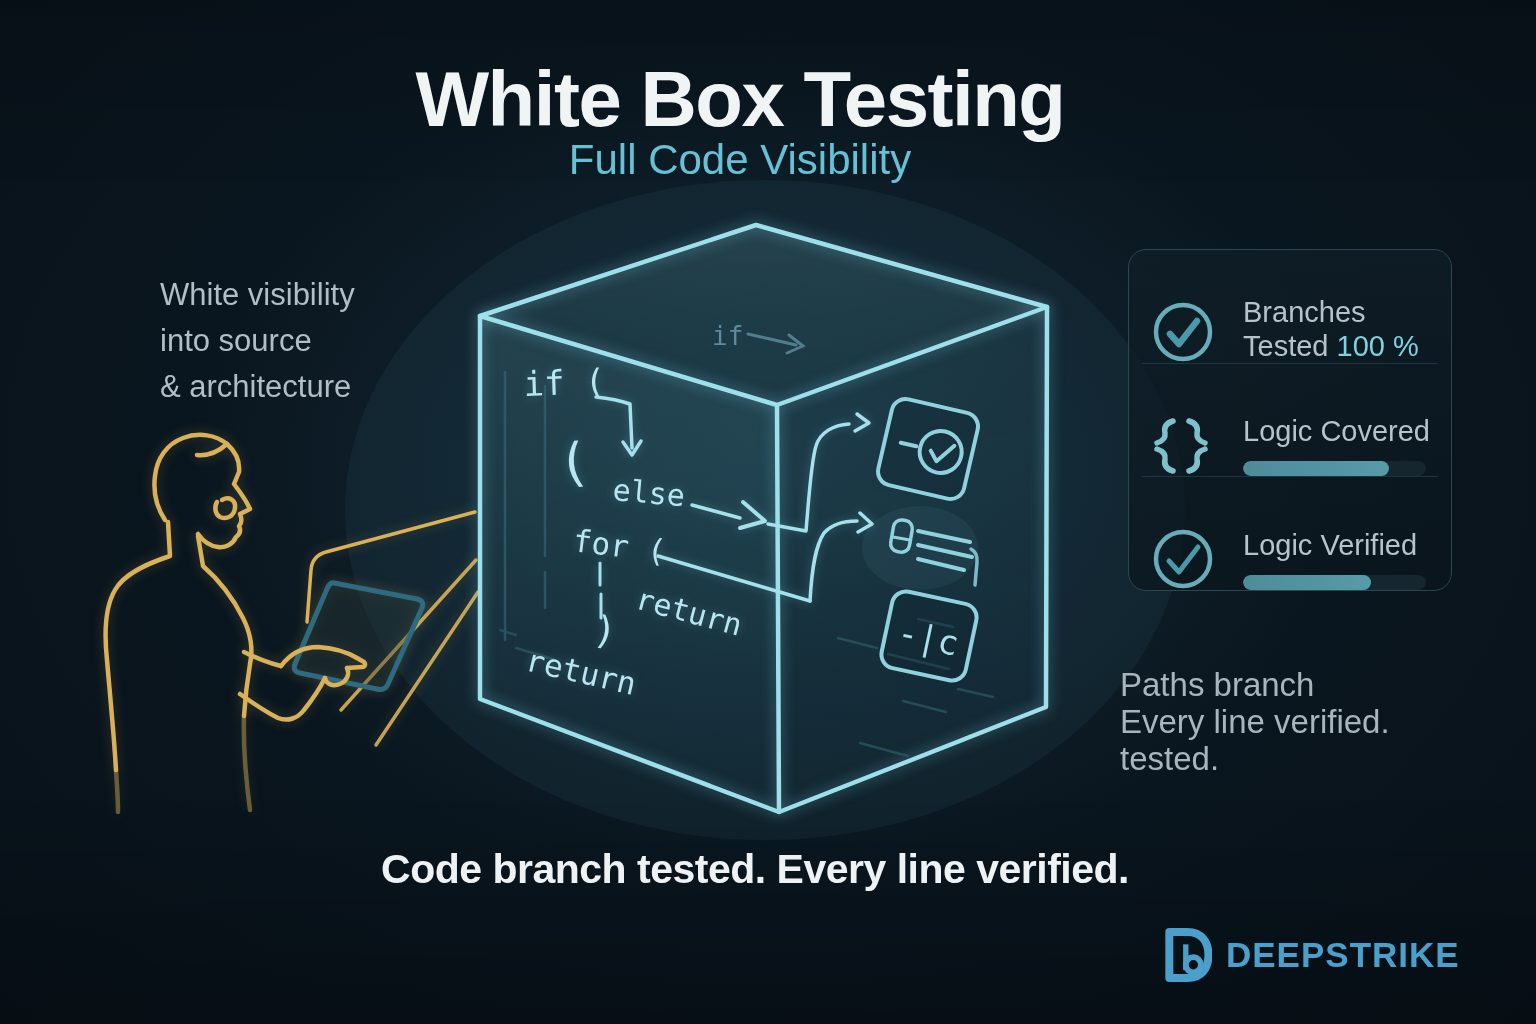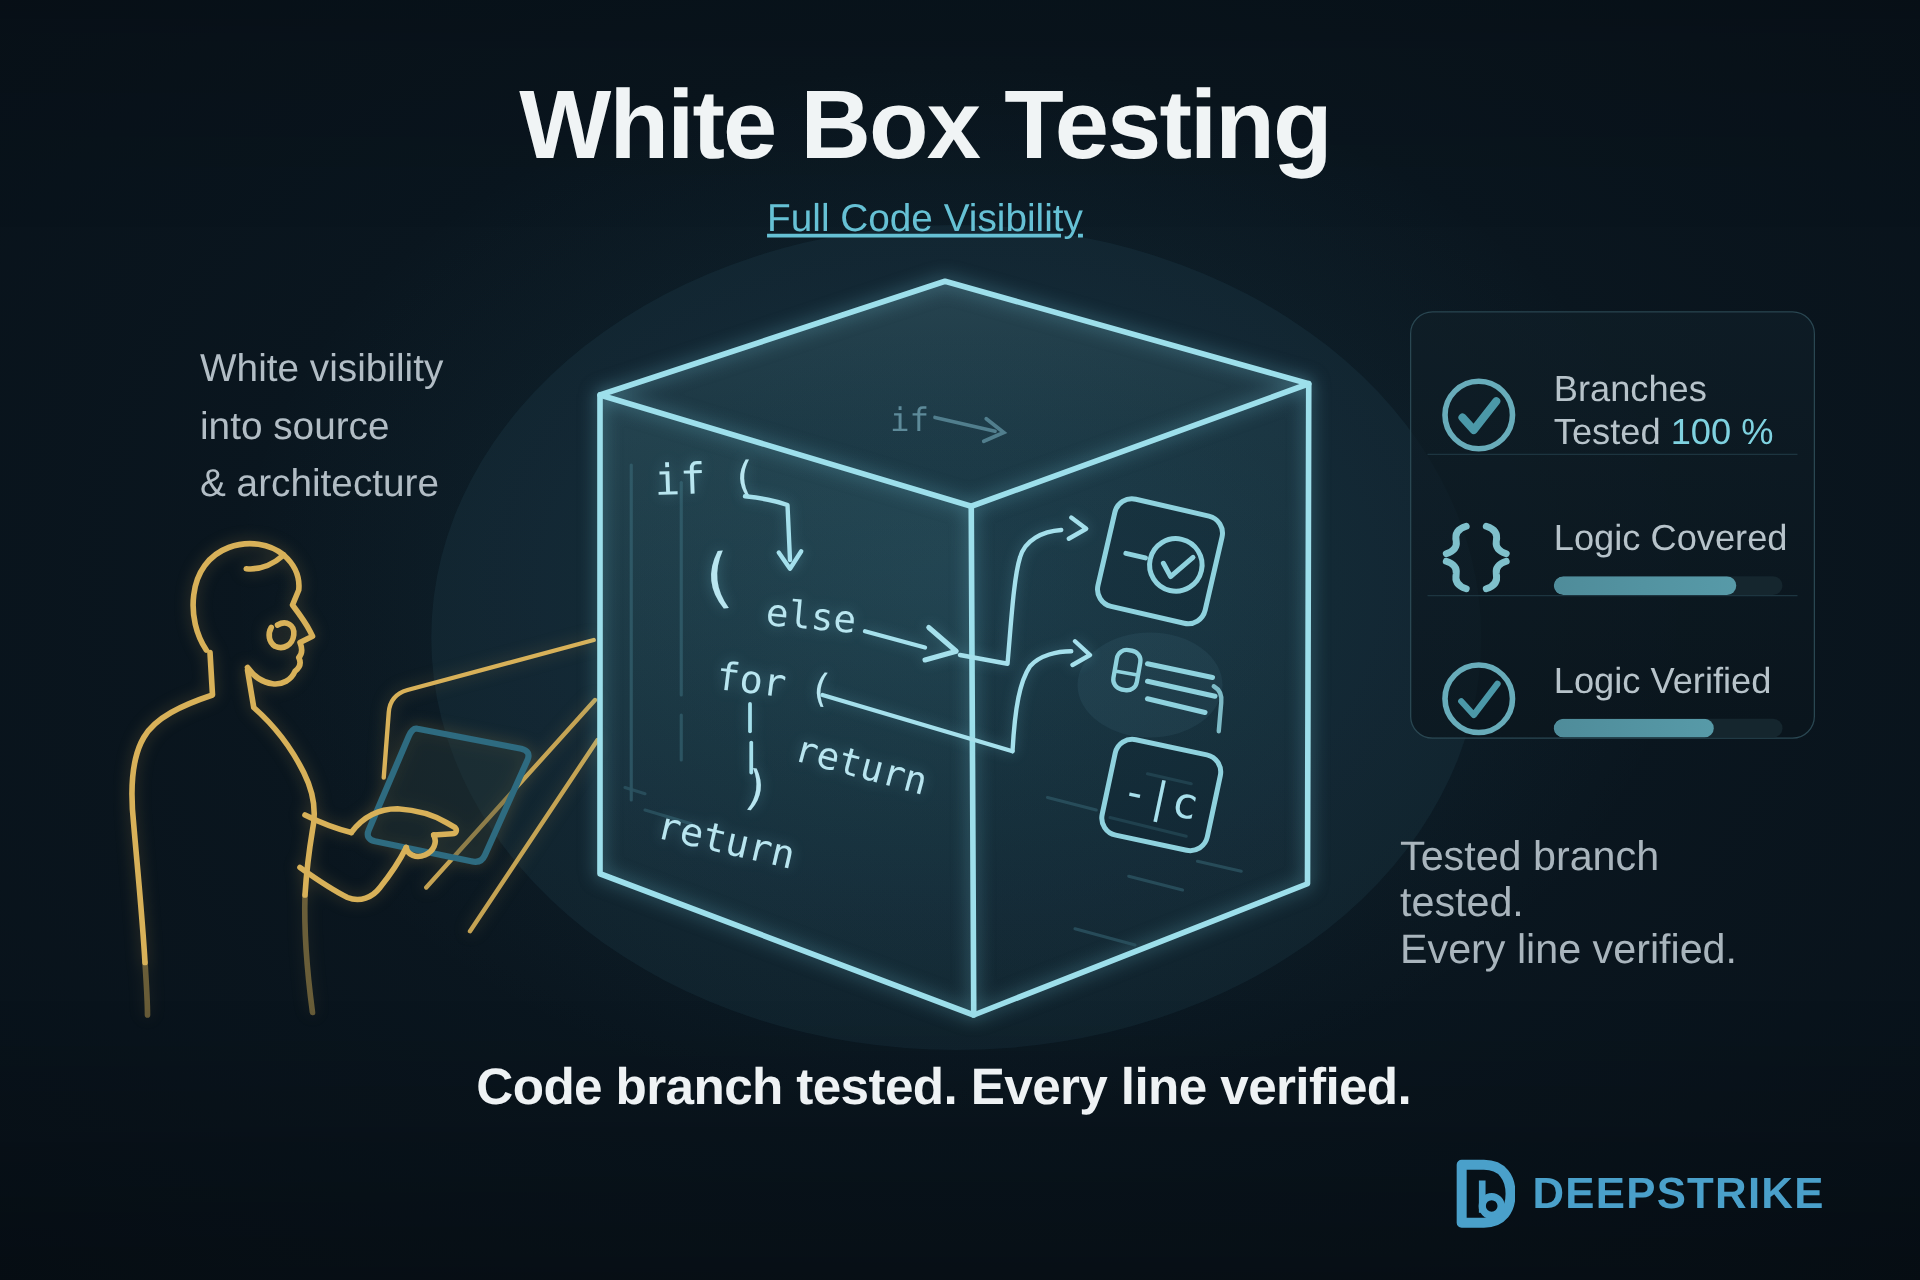--- a/index.html
+++ b/index.html
@@ -12,21 +12,21 @@
     background-color:#081119;
   }
   .stage::after{
     content:"";position:absolute;inset:0;pointer-events:none;
     background:linear-gradient(180deg, rgba(0,0,0,.12) 0%, rgba(0,0,0,0) 18%, rgba(0,0,0,0) 78%, rgba(0,0,0,.22) 100%);
   }
   .illu{position:absolute;inset:0;width:1536px;height:1024px;}
 
   .header{position:absolute;top:60px;left:0;width:1480px;text-align:center;z-index:3;}
   .title{font-size:78px;font-weight:700;color:#f0f4f5;letter-spacing:-1.5px;line-height:1.0;}
-  .subtitle{margin-top:21px;font-size:31px;font-weight:500;color:#66c1d5;letter-spacing:0;line-height:1.0;text-decoration:underline;}
+  .subtitle{margin-top:1px;font-size:42px;font-weight:500;color:#66c1d5;letter-spacing:0;line-height:1.0;}
 
   .left-note{position:absolute;left:160px;top:272px;font-size:31px;line-height:46px;color:#b2bdc5;z-index:3;}
   .right-note{position:absolute;left:1120px;top:666px;font-size:33px;line-height:37px;color:#a9b5bd;z-index:3;}
 
   .tagline{position:absolute;top:846px;left:0;width:1510px;text-align:center;
            font-size:41px;font-weight:700;color:#eef2f4;letter-spacing:-.5px;z-index:3;}
 
   .panel{
     position:absolute;left:1128px;top:249px;width:324px;height:342px;z-index:3;
     border:1.5px solid #2a4752;border-radius:18px;
@@ -230,23 +230,23 @@
       <div class="ptext">
         <div>Logic Verified</div>
         <div class="pbar">
           <div class="pfill" style="width: 70%;"></div>
         </div>
       </div>
     </div>
   </div>
 
   <div class="right-note">
-    <div>Tested branch</div>
+    <div>Paths branch</div>
+    <div>Every line verified.</div>
     <div>tested.</div>
-    <div>Every line verified.</div>
   </div>
 
   <div class="tagline">Code branch tested. Every line verified.</div>
 
   <div class="brand">
     <svg width="48" height="58" viewBox="0 0 54 64">
       <path d="M 6,6 L 26,6 C 43,6 50,18 50,32 C 50,46 43,58 26,58 L 6,58 Z" fill="none" stroke="#4aa0ca" stroke-width="9" stroke-linejoin="round"></path>
       <line x1="24.5" y1="20" x2="24.5" y2="49" stroke="#4aa0ca" stroke-width="6"></line>
       <circle cx="33" cy="43" r="8.5" fill="none" stroke="#4aa0ca" stroke-width="6.5"></circle>
     </svg>

